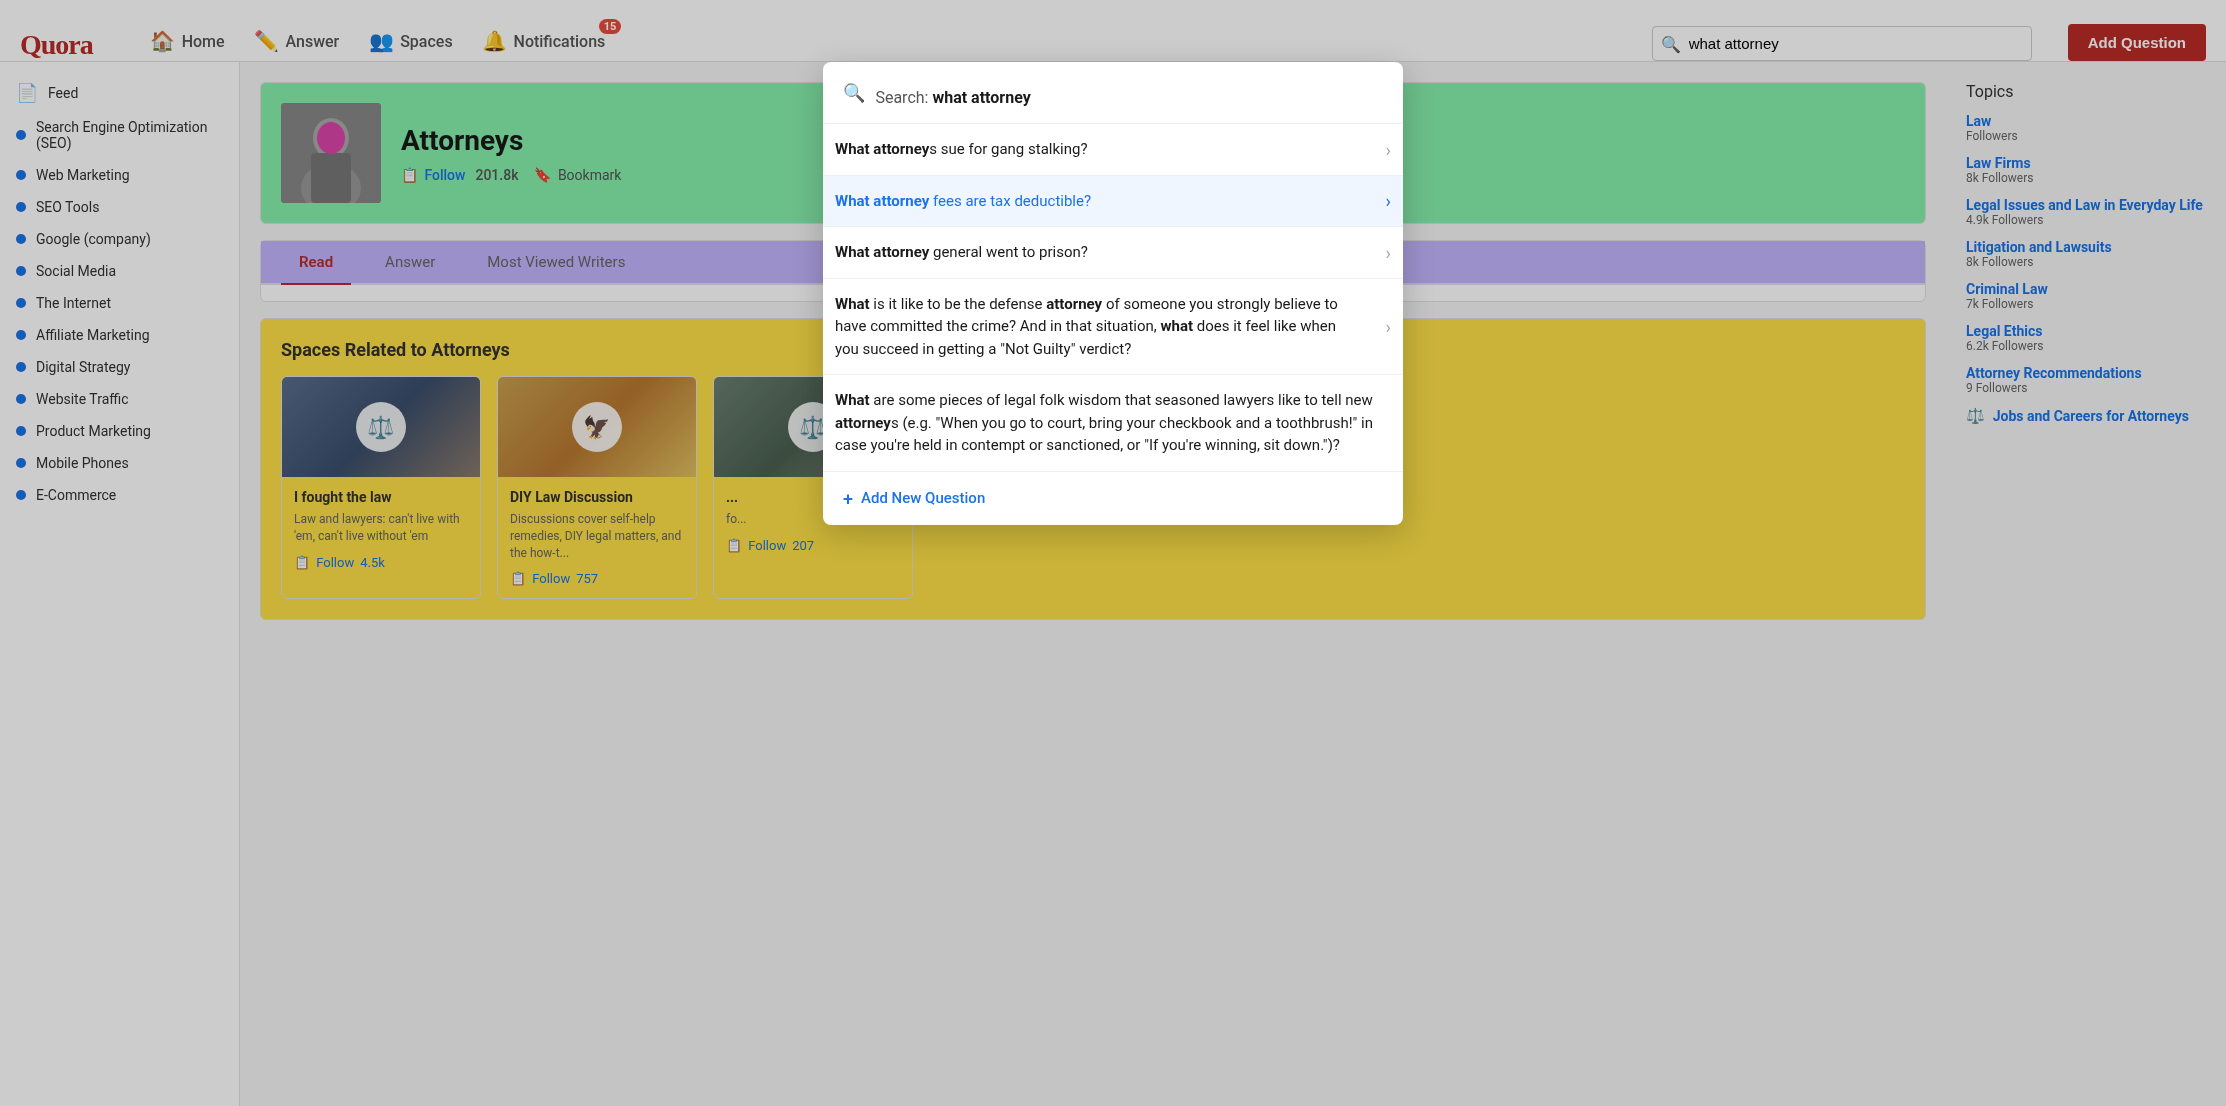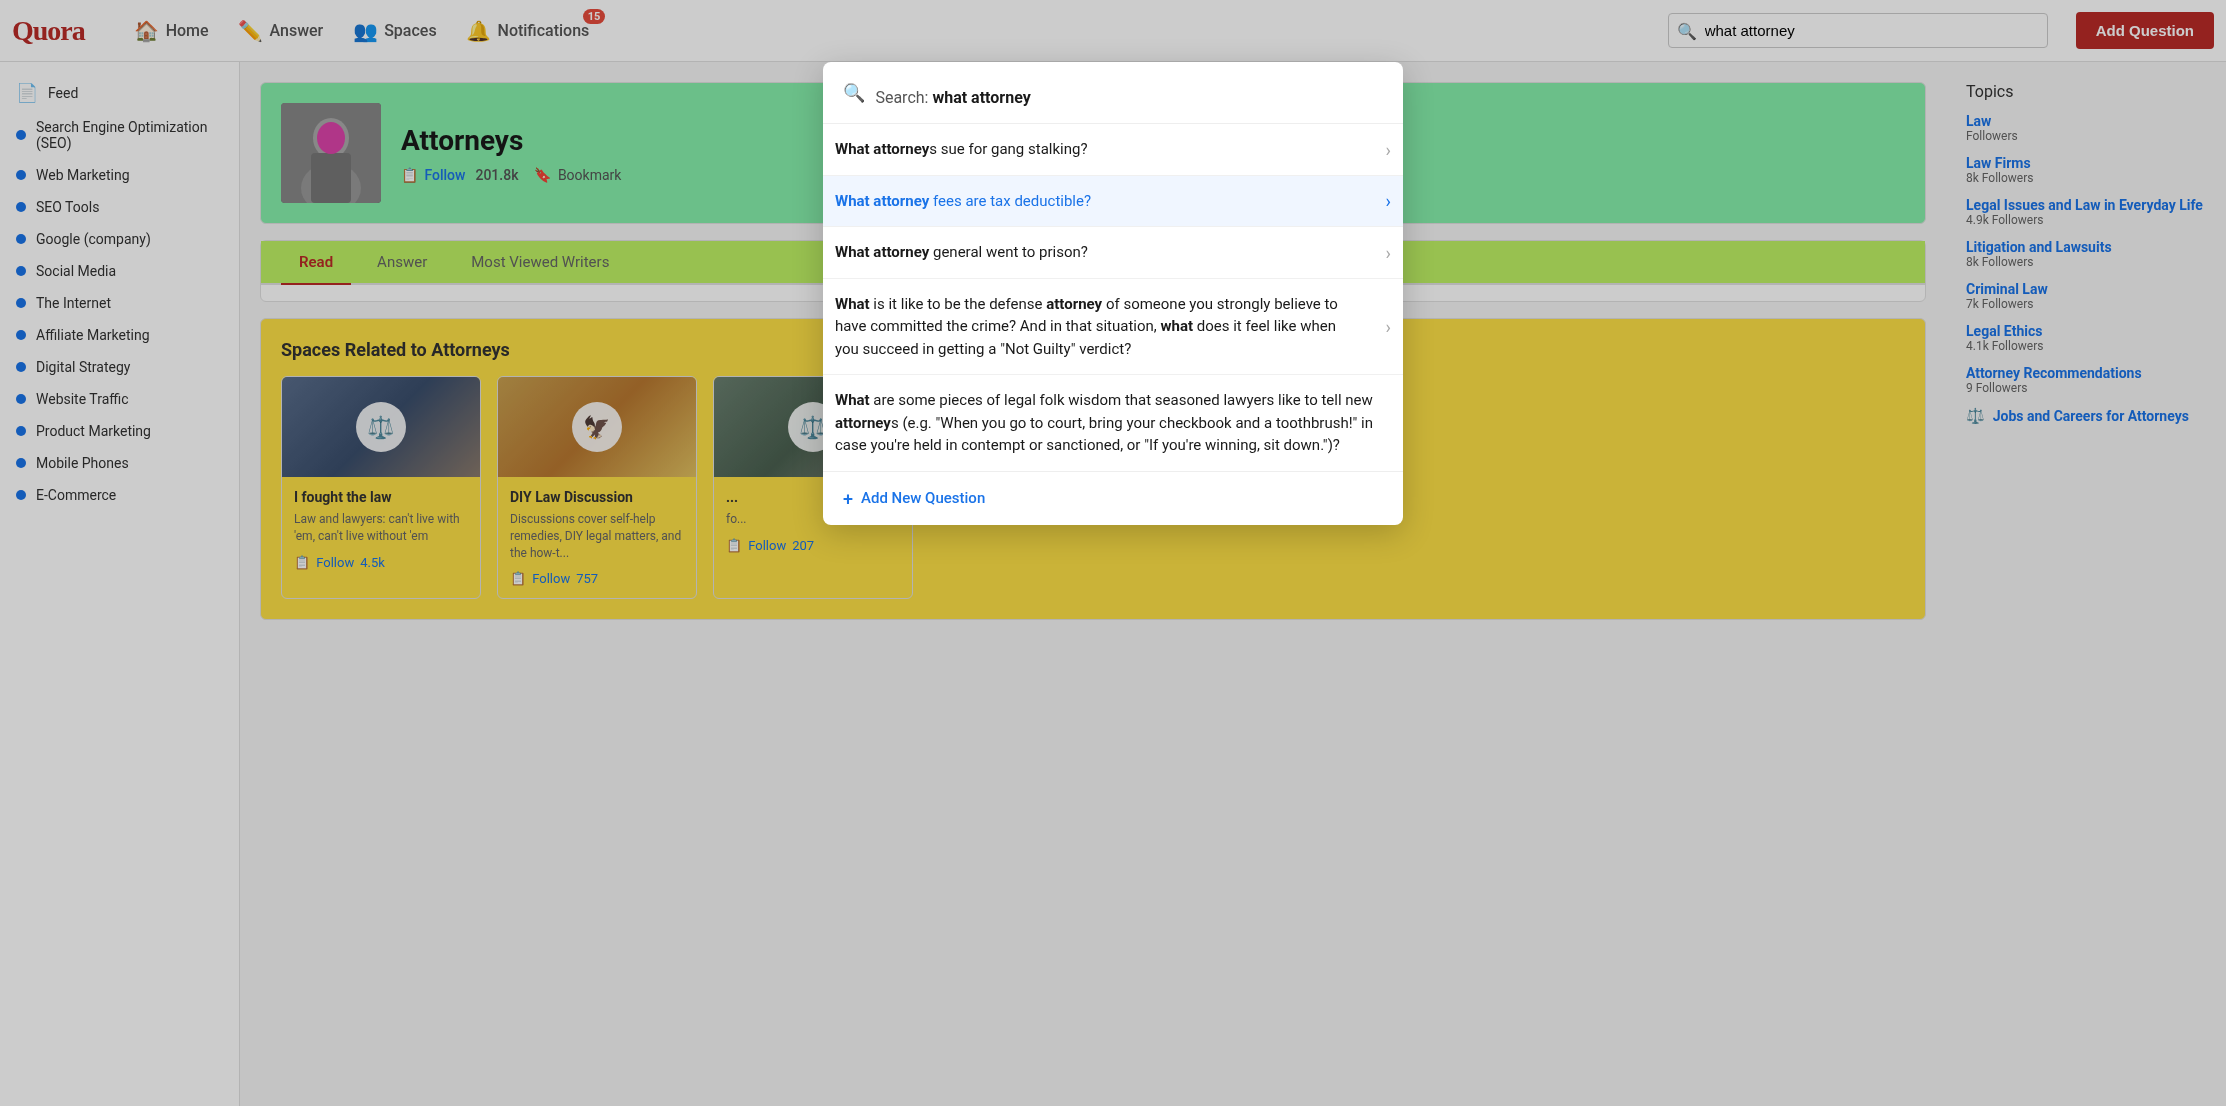--- a/index.html
+++ b/index.html
@@ -3,24 +3,24 @@
   <meta charset="utf-8">
   <style>
     * { box-sizing: border-box; margin: 0; padding: 0; }
     body { font-family: -apple-system, BlinkMacSystemFont, 'Segoe UI', Roboto, sans-serif; background: #f6f6f6; color: #333; font-size: 15px; }
 
     
     .header {
       background: #fff;
       border-bottom: 1px solid #e0e0e0;
       display: flex;
-      align-items: center;
-      padding: 0 12px;
+      align-items: flex-end;
+      padding: 0 20px;
       height: 62px;
-      gap: 28px;
+      gap: 36px;
       position: relative;
       z-index: 100;
     }
     .logo {
       font-size: 28px;
       font-weight: 900;
       color: #b92b27;
       font-family: Georgia, serif;
       margin-right: 10px;
       letter-spacing: -1px;
@@ -186,23 +186,23 @@
       align-items: center;
       gap: 6px;
       color: #555;
       cursor: pointer;
       font-size: 14px;
     }
 
     
     .tabs {
       display: flex;
-      gap: 8px;
+      gap: 16px;
       border-bottom: 2px solid #e0e0e0;
-      background: #bef264;
+      background: #c4b5fd;
       margin-bottom: 16px;
       padding: 0 20px;
     }
     .tab {
       padding: 12px 18px;
       cursor: pointer;
       color: #666;
       font-size: 15px;
       border-bottom: 2px solid transparent;
       margin-bottom: -2px;
@@ -583,21 +583,21 @@
     <div class="related-topic">
       <div class="related-topic-name">Litigation and Lawsuits</div>
       <div class="related-topic-followers">8k Followers</div>
     </div>
     <div class="related-topic">
       <div class="related-topic-name">Criminal Law</div>
       <div class="related-topic-followers">7k Followers</div>
     </div>
     <div class="related-topic">
       <div class="related-topic-name">Legal Ethics</div>
-      <div class="related-topic-followers">4.1k Followers</div>
+      <div class="related-topic-followers">6.2k Followers</div>
     </div>
     <div class="related-topic">
       <div class="related-topic-name">Attorney Recommendations</div>
       <div class="related-topic-followers">9 Followers</div>
     </div>
     <div class="related-topic">
       <div style="display:flex;align-items:center;gap:8px;">
         <span>⚖️</span>
         <div class="related-topic-name">Jobs and Careers for Attorneys</div>
       </div>

